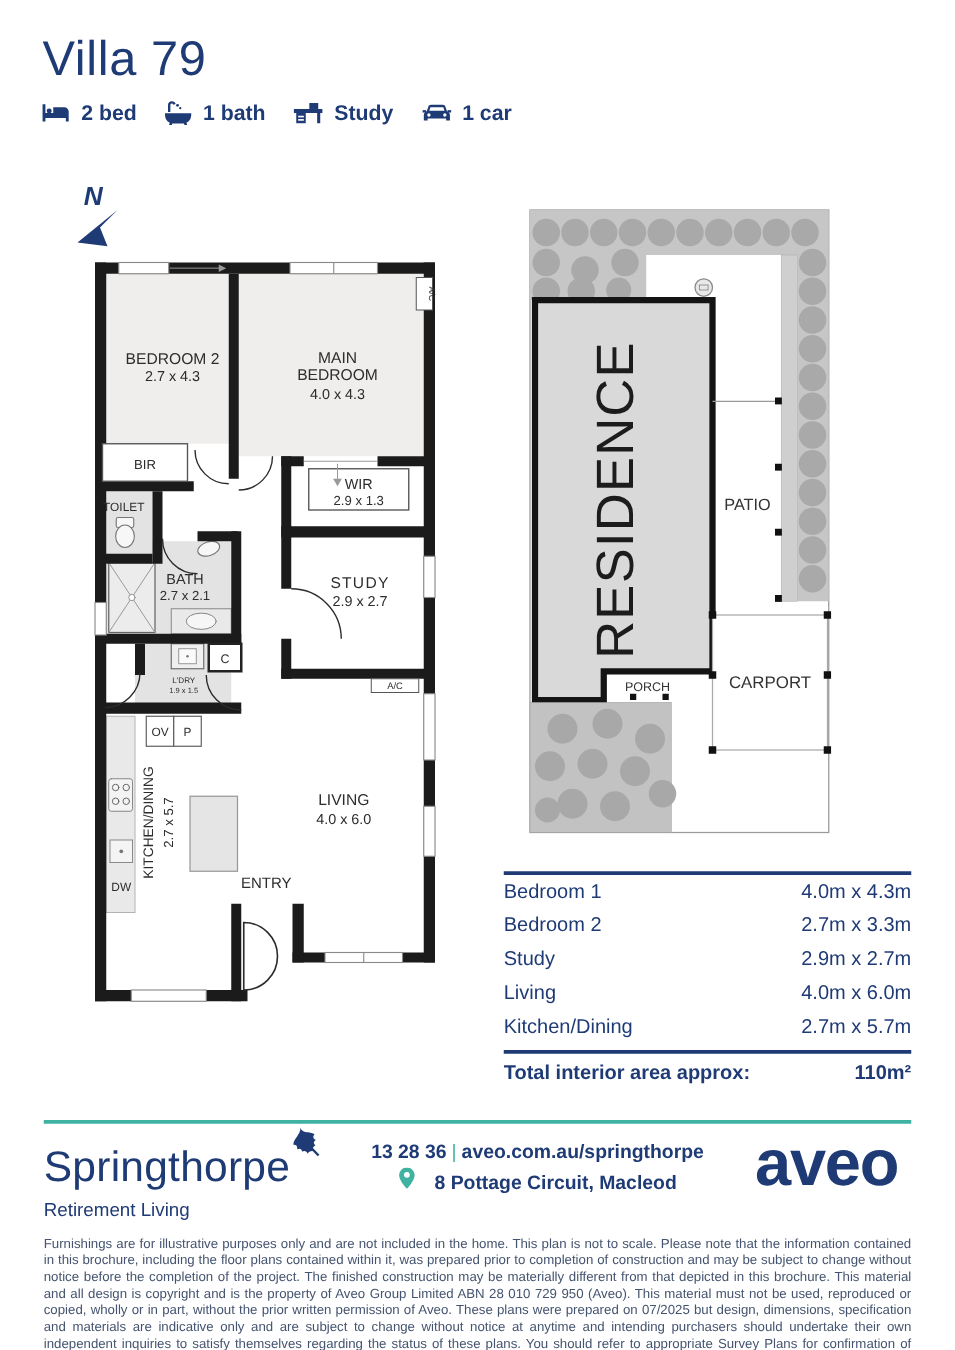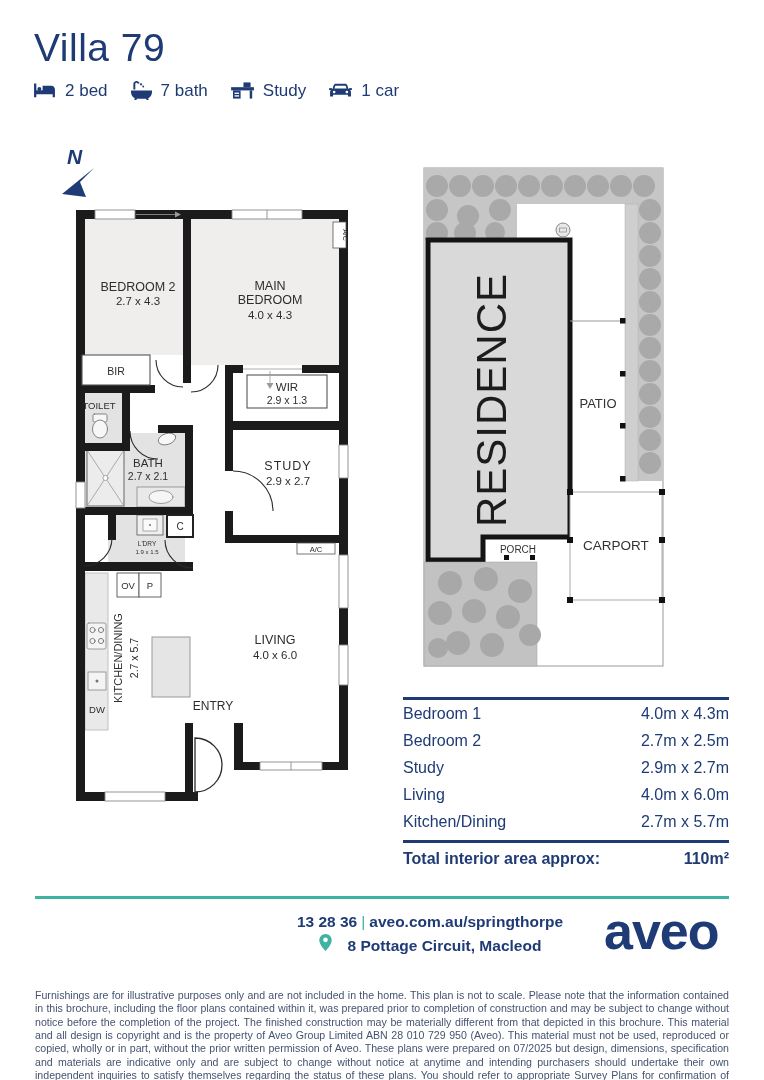--- a/index.html
+++ b/index.html
@@ -2,21 +2,21 @@
 <html><head>
 <meta charset="utf-8">
 <style>
   html,body{margin:0;padding:0;background:#e8e8e8;}
   .page{position:relative;width:764px;height:1080px;background:#ffffff;
         font-family:"Liberation Sans",sans-serif;overflow:hidden;margin:0 auto;padding-left:40px;}
   .abs{position:absolute;}
   
   .title{left:34px;top:26px;font-size:39px;color:#1f3b76;letter-spacing:0.5px;}
   .amenities{left:32px;top:80px;display:flex;align-items:center;gap:22px;}
-  .amenity{display:flex;align-items:center;gap:8px;color:#1f3b76;font-size:17px;}
+  .amenity{display:flex;align-items:center;gap:8px;color:#1f3b76;font-size:17px;font-weight:bold;}
   .amenity svg{display:block;}
   
   .compass{left:55px;top:142px;width:46px;height:60px;}
   
   .dim-table{left:403px;top:697px;width:326px;color:#1f3b76;}
   .dim-table .rule{border-top:3px solid #1f3b76;}
   .trow{display:flex;justify-content:space-between;font-size:16px;padding:4.5px 0;}
   .trow-total{display:flex;justify-content:space-between;font-size:16px;font-weight:bold;padding:7px 0 0 0;text-align:center;}
   
   .divider{left:35px;top:896px;width:694px;height:3px;background:#3fb2a1;}
@@ -54,21 +54,21 @@
       <span>
         <svg width="23" height="21" viewBox="0 0 24 22">
             <g fill="#1f3b76">
           <path d="M3.5 10 V4.2 C3.5 2.4 5 1 6.8 1 c1.5 0 2.8 1 3.2 2.4 l-2 .6 C7.7 3.3 7.3 3 6.8 3 6.1 3 5.5 3.5 5.5 4.2 V10 Z"></path>
           <circle cx="11.5" cy="4.5" r="1.2"></circle>
               <circle cx="13.8" cy="6.8" r="1"></circle>
           <path d="M1 11 h22 v1.6 c0 2.9-1.6 5.3-4 6.5 l.6 1.9 h-2.3 l-.4-1.4 H7.1 l-.4 1.4 H4.4 L5 19.1 c-2.4-1.2-4-3.6-4-6.5 Z"></path>
             </g>
           </svg>
       </span>
-      <span>7 bath</span>
+      <span>1 bath</span>
     </div>
     <div class="amenity">
       <span>
         <svg width="25" height="19" viewBox="0 0 26 20">
             <g fill="#1f3b76">
           <rect x="14" y="1.5" width="7.5" height="5"></rect>
           <rect x="1" y="6.5" width="24" height="3.4"></rect>
           <rect x="3" y="9.9" width="8" height="8.6"></rect>
           <rect x="4.6" y="12.2" width="4.8" height="1.4" fill="#ffffff"></rect>
           <rect x="4.6" y="15" width="4.8" height="1.4" fill="#ffffff"></rect>
@@ -337,21 +337,21 @@
   </svg>
 
   <div class="abs dim-table">
     <div class="rule"></div>
     <div class="trow">
       <span>Bedroom 1</span>
       <span>4.0m x 4.3m</span>
     </div>
     <div class="trow">
       <span>Bedroom 2</span>
-      <span>2.7m x 2.5m</span>
+      <span>2.7m x 3.3m</span>
     </div>
     <div class="trow">
       <span>Study</span>
       <span>2.9m x 2.7m</span>
     </div>
     <div class="trow">
       <span>Living</span>
       <span>4.0m x 6.0m</span>
     </div>
     <div class="trow" style="padding-bottom:9px;">
@@ -360,20 +360,32 @@
     </div>
     <div class="rule"></div>
     <div class="trow-total">
       <span>Total interior area approx:</span>
       <span>110m²</span>
     </div>
   </div>
 
   <div class="abs divider"></div>
 
+  <div class="abs brand">
+    <div class="brand-name">
+      <span>Springthorpe</span>
+      <span class="brand-leaf">
+        <svg width="34" height="34" viewBox="0 0 32 32" style="transform:rotate(-28deg);">
+          <path d="M16 1 C13 6 7 6 5 10 c2.2 1 2.2 2.2 1 4.4 2.2 0 3.2 1 2.4 3.2 2.2 0 3.2 1.2 3 3.4 1.4-1 3.2-1 4.6.2 .2-2.2 1.4-3.2 3.4-3-.8-2.2 0-3.2 2.2-3.4-1.2-2.2-1-3.4 1.2-4.4-2-4-8-4-7-9.4 Z" fill="#1f3b76"></path>
+          <path d="M14 12 l4 14" stroke="#1f3b76" stroke-width="1.8" fill="none"></path>
+        </svg>
+      </span>
+    </div>
+    <div class="brand-tag">Retirement Living</div>
+  </div>
 
   <div class="abs contact">
     <div>
       <span>13 28 36</span><span class="pipe">|</span><span>aveo.com.au/springthorpe</span>
     </div>
     <div class="addr">
       <span>
         <svg width="13" height="17" viewBox="0 0 16 22">
           <path d="M8 0 C3.6 0 0 3.6 0 8 c0 6 8 14 8 14 s8 -8 8 -14 C16 3.6 12.4 0 8 0 Z" fill="#3fb2a1"></path>
           <circle cx="8" cy="7.6" r="3" fill="#ffffff"></circle>

